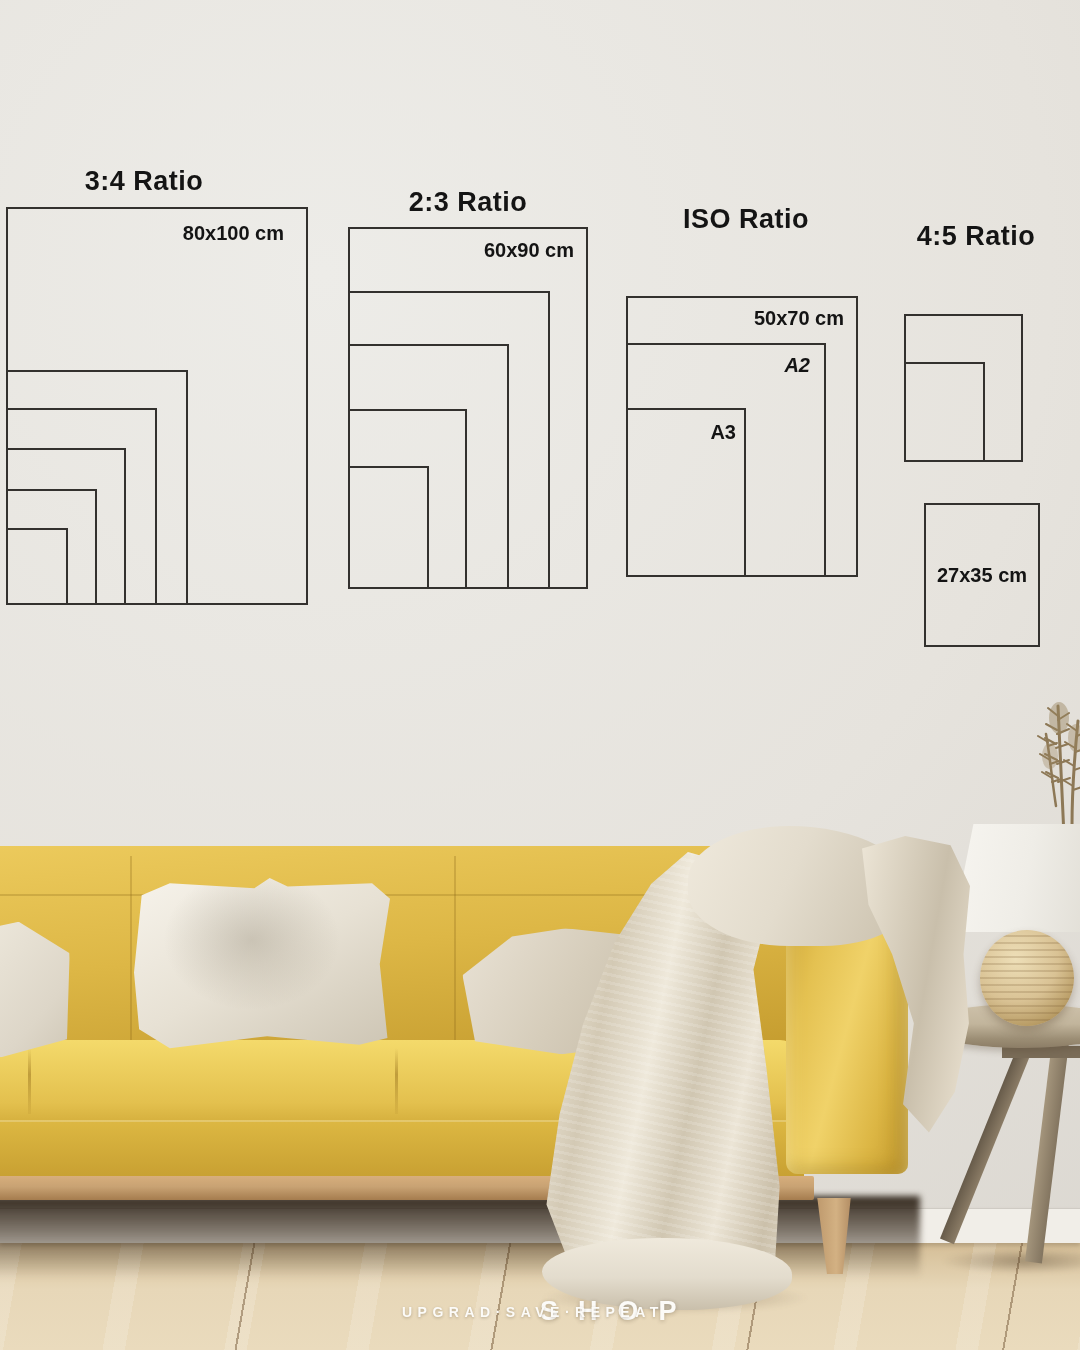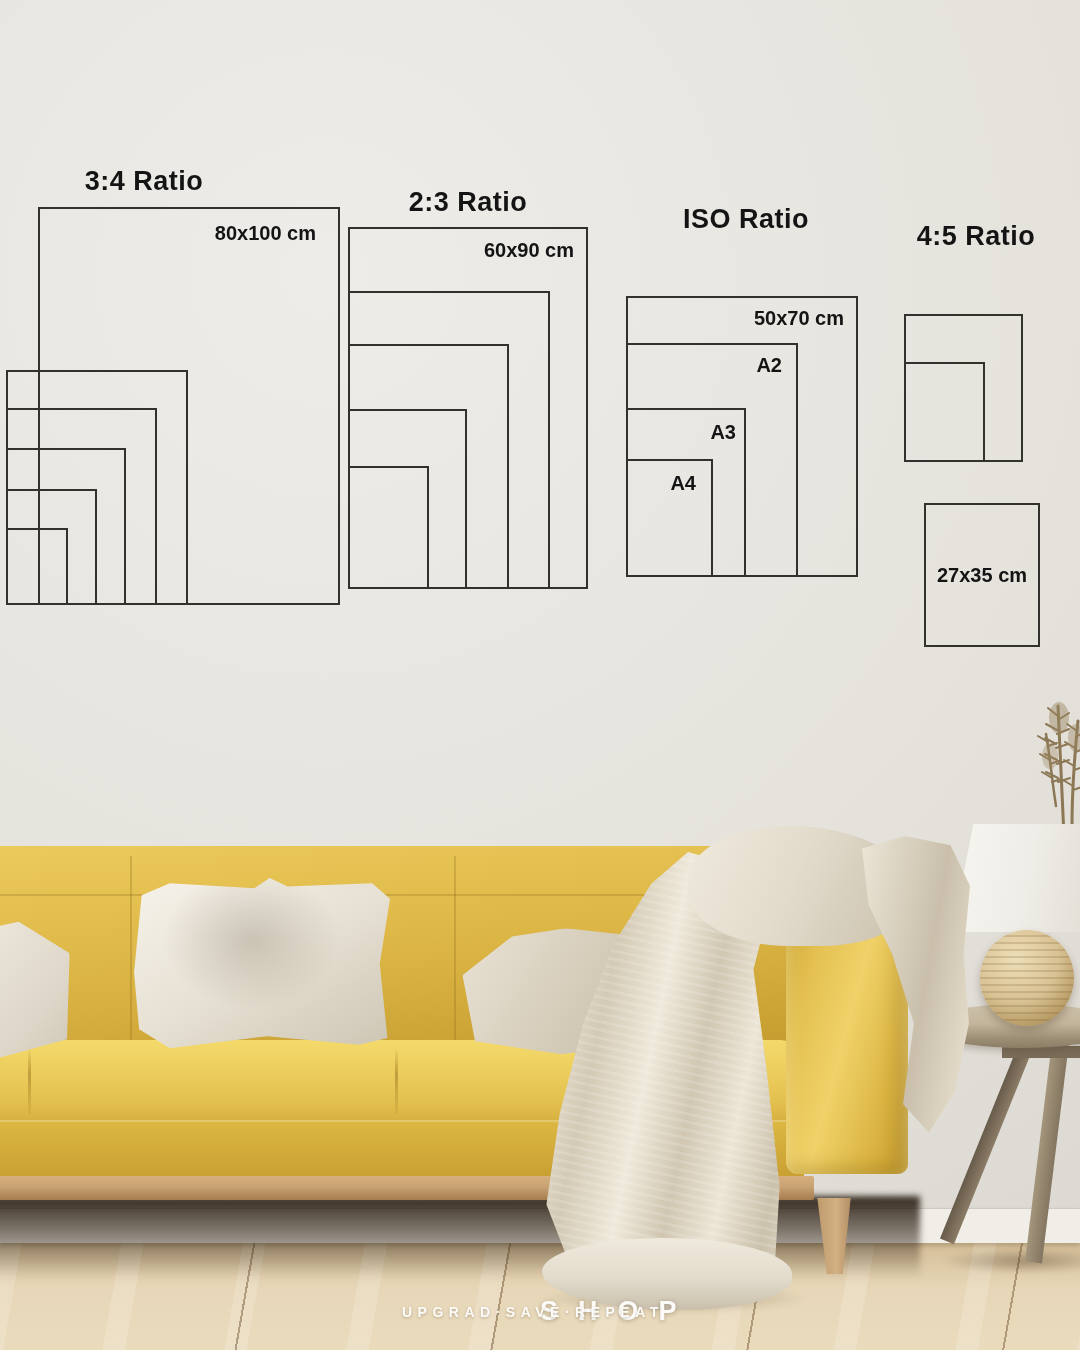--- a/index.html
+++ b/index.html
@@ -178,48 +178,45 @@
 <body>
 
 <div class="canvas">
 
   <div class="wall"></div>
   <div class="floor"></div>
   <div class="baseboard"></div>
 
   <div id="size-guide-layer">
       <div class="ratio-title" style="left: 144px; top: 166px;">3:4 Ratio</div>
-      <div class="frame" style="left: 6px; top: 207px; width: 302px; height: 398px; margin-left: 32px;">
+      <div class="frame" style="left: 6px; top: 207px; width: 302px; height: 398px;">
         <span class="frame-label" style="right: 22px; top: 13px;">80x100 cm</span>
       </div>
       <div class="frame" style="left: 6px; top: 370px; width: 182px; height: 235px;"></div>
       <div class="frame" style="left: 6px; top: 408px; width: 151px; height: 197px;"></div>
       <div class="frame" style="left: 6px; top: 448px; width: 120px; height: 157px;"></div>
       <div class="frame" style="left: 6px; top: 489px; width: 91px; height: 116px;"></div>
       <div class="frame" style="left: 6px; top: 528px; width: 62px; height: 77px;"></div>
       <div class="ratio-title" style="left: 468px; top: 187px;">2:3 Ratio</div>
       <div class="frame" style="left: 348px; top: 227px; width: 240px; height: 362px;">
         <span class="frame-label" style="right: 12px; top: 10px;">60x90 cm</span>
       </div>
       <div class="frame" style="left: 348px; top: 291px; width: 202px; height: 298px;"></div>
       <div class="frame" style="left: 348px; top: 344px; width: 161px; height: 245px;"></div>
       <div class="frame" style="left: 348px; top: 409px; width: 119px; height: 180px;"></div>
       <div class="frame" style="left: 348px; top: 466px; width: 81px; height: 123px;"></div>
       <div class="ratio-title" style="left: 746px; top: 204px; text-align: right;">ISO Ratio</div>
       <div class="frame" style="left: 626px; top: 296px; width: 232px; height: 281px;">
         <span class="frame-label" style="right: 12px; top: 9px;">50x70 cm</span>
       </div>
-      <div class="frame" style="left: 626px; top: 343px; width: 172px; height: 234px;">
+      <div class="frame" style="left: 626px; top: 343px; width: 200px; height: 234px; font-style: italic;">
         <span class="frame-label" style="right: 14px; top: 9px;">A2</span>
       </div>
       <div class="frame" style="left: 626px; top: 408px; width: 120px; height: 169px;">
         <span class="frame-label" style="right: 8px; top: 11px;">A3</span>
-      </div>
-      <div class="frame" style="left: 626px; top: 459px; width: 87px; height: 118px;">
-        <span class="frame-label" style="right: 15px; top: 11px;">A4</span>
       </div>
       <div class="ratio-title" style="left: 976px; top: 221px;">4:5 Ratio</div>
       <div class="frame" style="left: 904px; top: 314px; width: 119px; height: 148px;"></div>
       <div class="frame" style="left: 904px; top: 362px; width: 81px; height: 100px;"></div>
       <div class="frame" style="left: 924px; top: 503px; width: 116px; height: 144px;">
         <span class="frame-label center">27x35 cm</span>
       </div>
     </div>
 
   <div class="plant">

